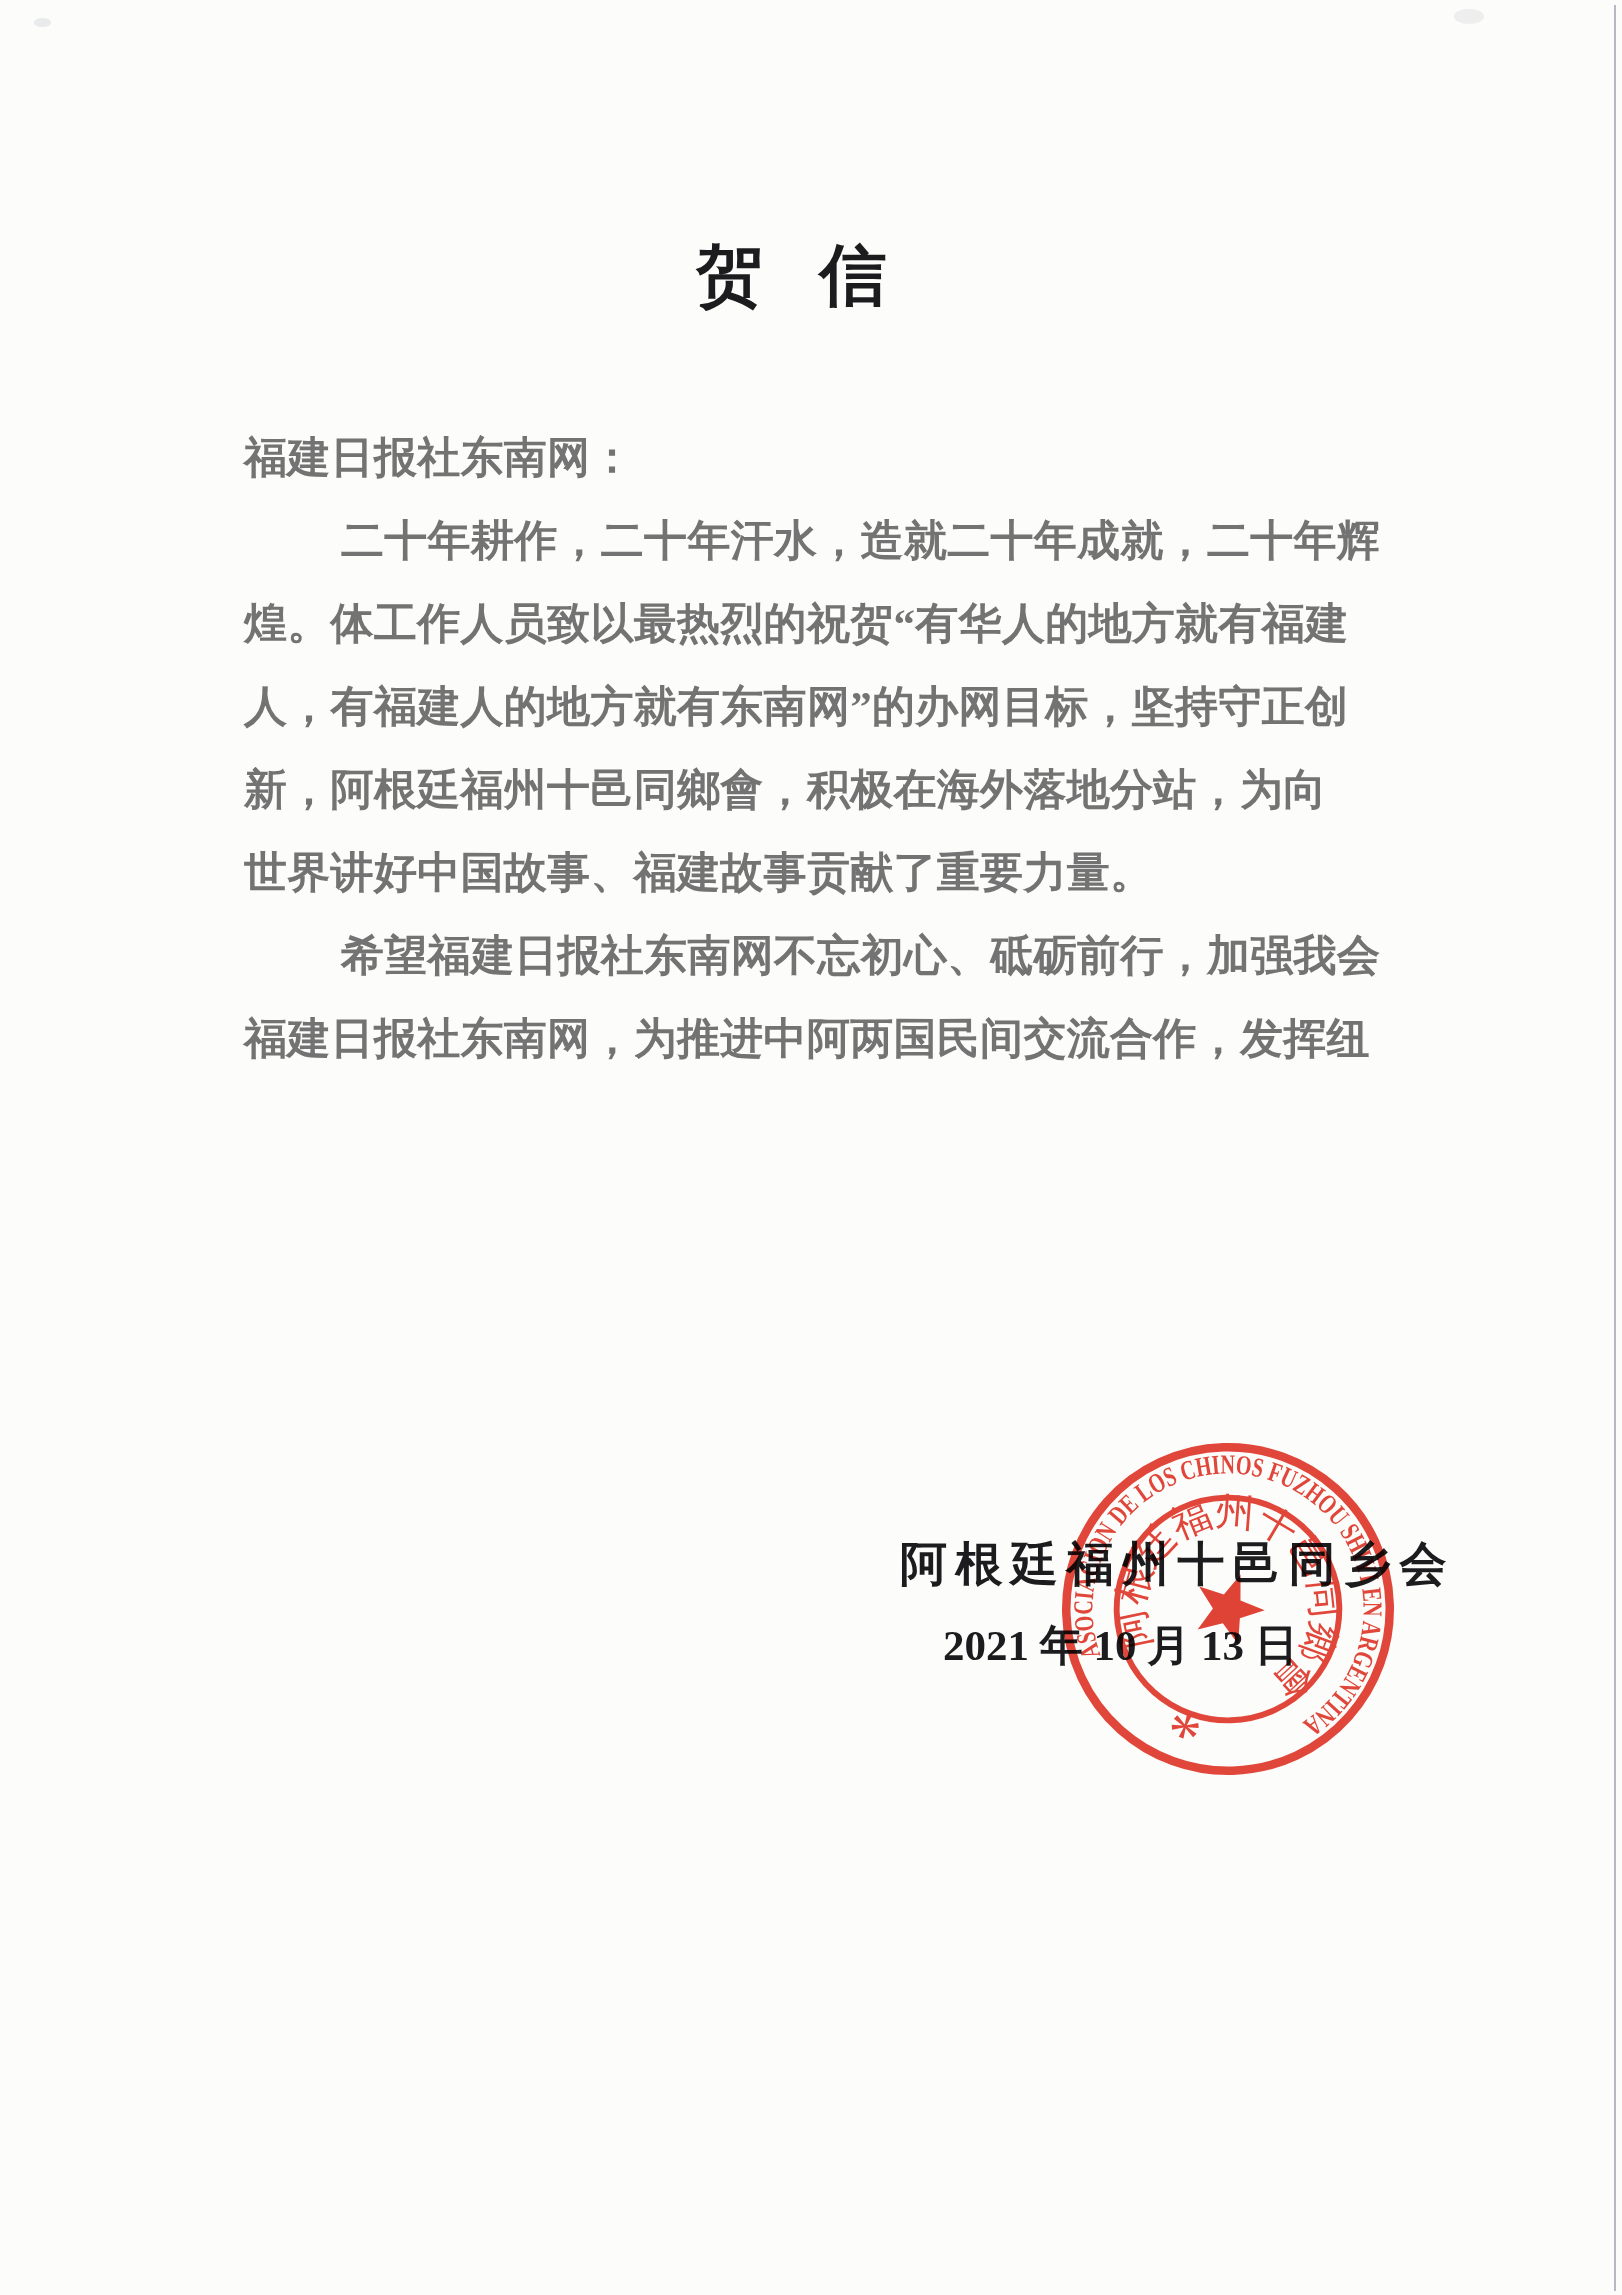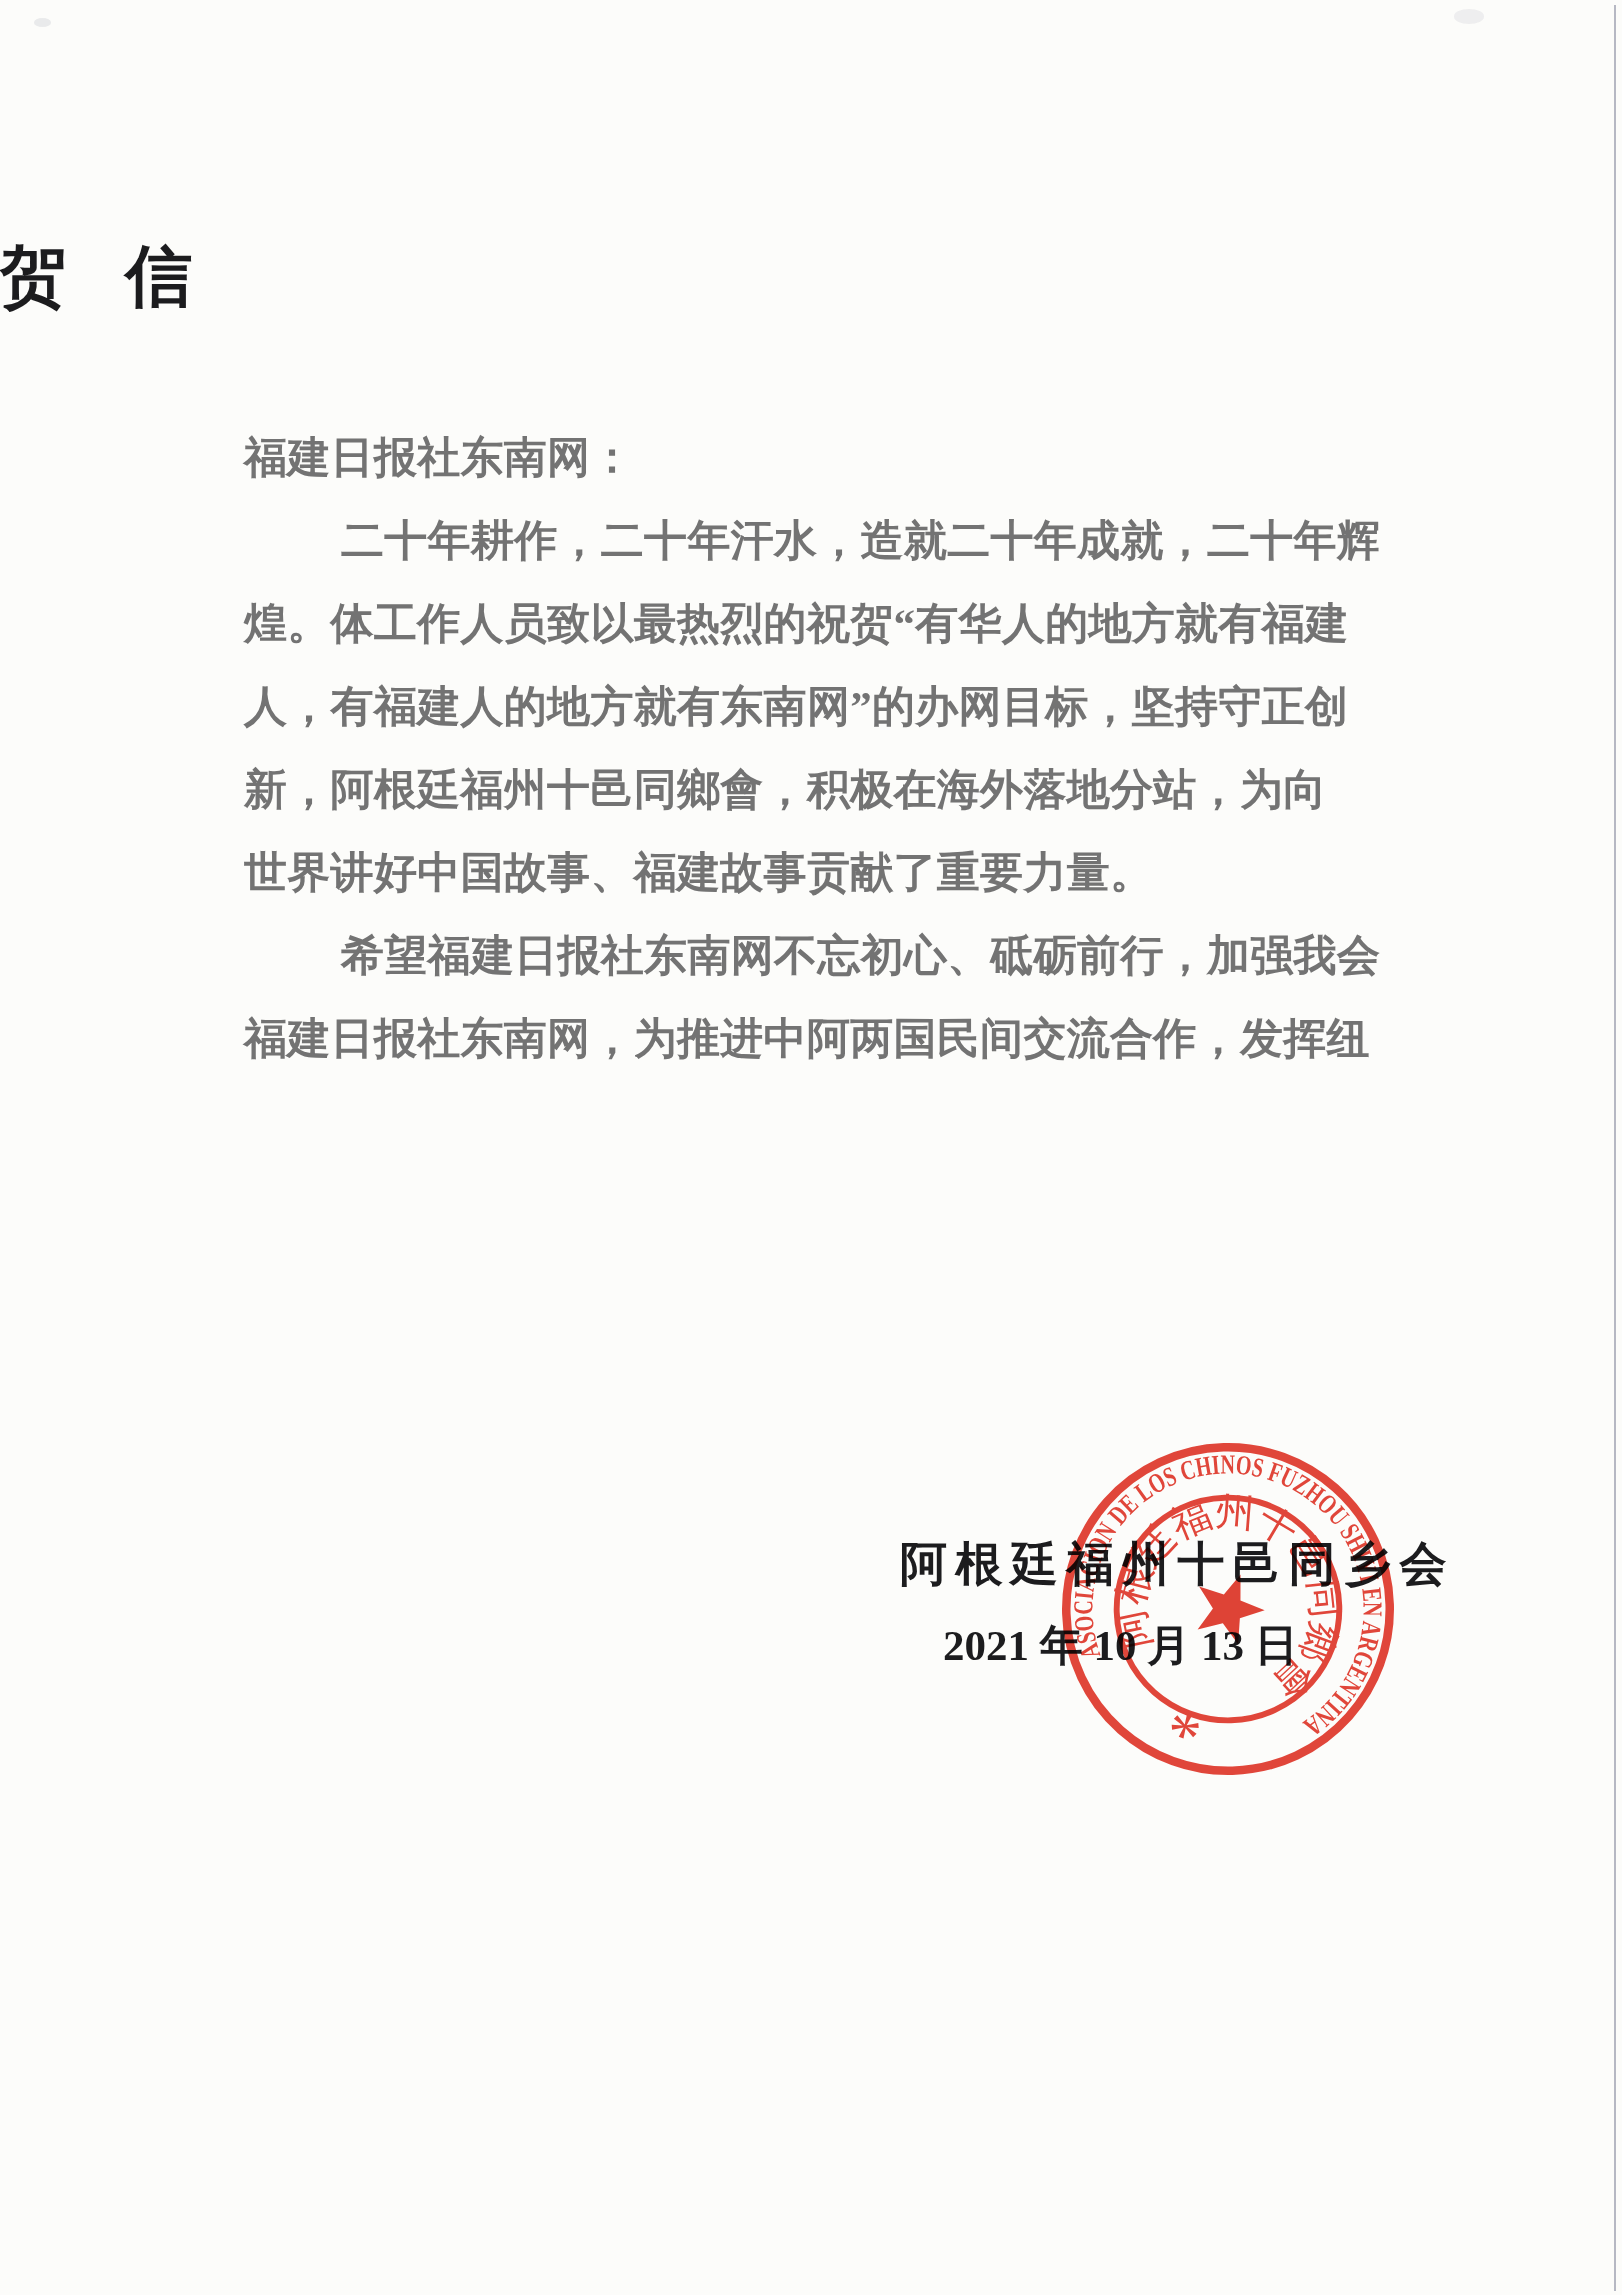--- a/index.html
+++ b/index.html
@@ -18,22 +18,22 @@
   .edge-line {
     position: absolute;
     left: 1614px; top: 5.2px;
     width: 2px; height: 2286px;
     background: #a9abb8;
     opacity: .85;
   }
   .title {
     position: absolute;
     left: 0; right: 39px; top: 237px;
-    text-align: left;
-    font-family: Liberation Sans, sans-serif;
+    text-align: center;
+    font-family: Liberation Serif, serif;
     font-weight: 900;
     font-size: 67px;
     line-height: 77px;
     color: #1c1c1e;
     word-spacing: 37px;
     letter-spacing: 1.3px;
   }
   .body-block {
     position: absolute;
     left: 244px; top: 416px;

